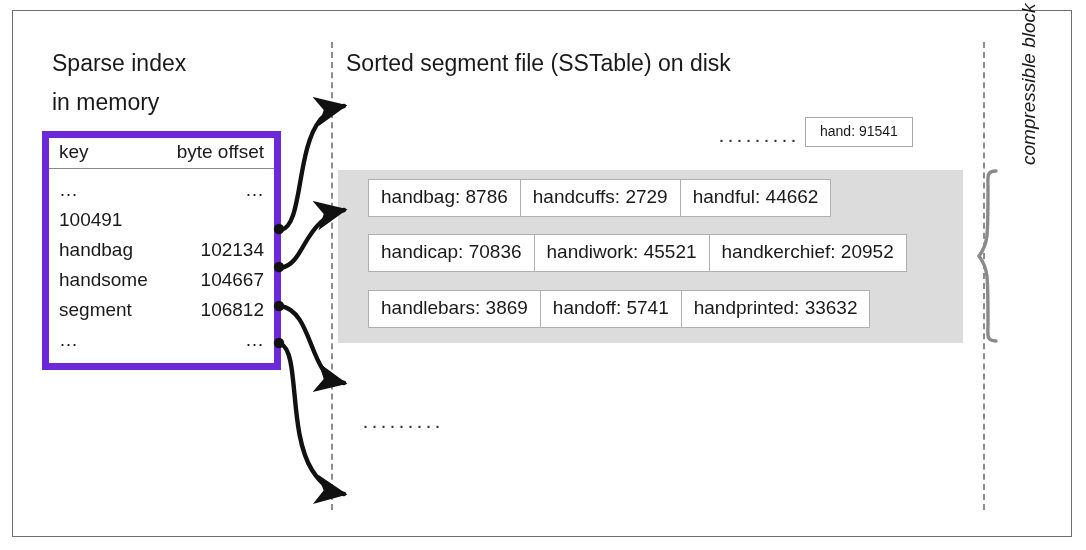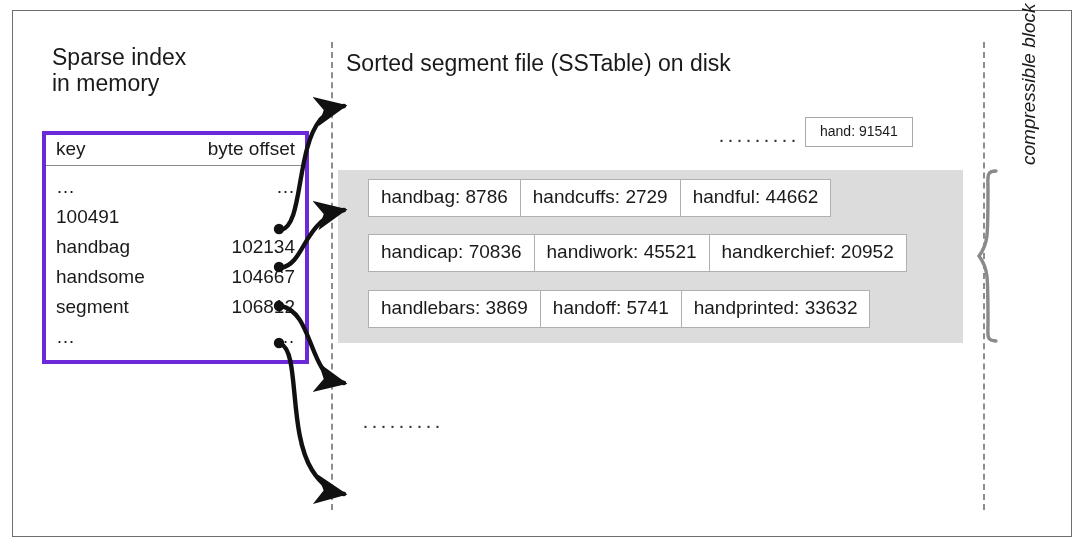--- a/index.html
+++ b/index.html
@@ -28,32 +28,32 @@
     box-sizing: border-box;
     background: #ffffff;
   }
 
   
   .side-title {
     position: absolute;
     left: 52px;
     top: 44px;
     font-size: 23px;
-    line-height: 26px;
+    line-height: 39px;
     color: #1a1a1a;
     white-space: pre-line;
   }
 
   
   .index-table {
     position: absolute;
     left: 42px;
     top: 131px;
-    width: 267px;
-    border: 4px solid #6d28d9;
+    width: 239px;
+    border: 7px solid #6d28d9;
     box-sizing: border-box;
     background: #ffffff;
   }
   .index-head {
     display: flex;
     justify-content: space-between;
     padding: 3px 10px 5px 10px;
     border-bottom: 1px solid #8a8a8a;
     font-size: 19px;
     color: #1a1a1a;

